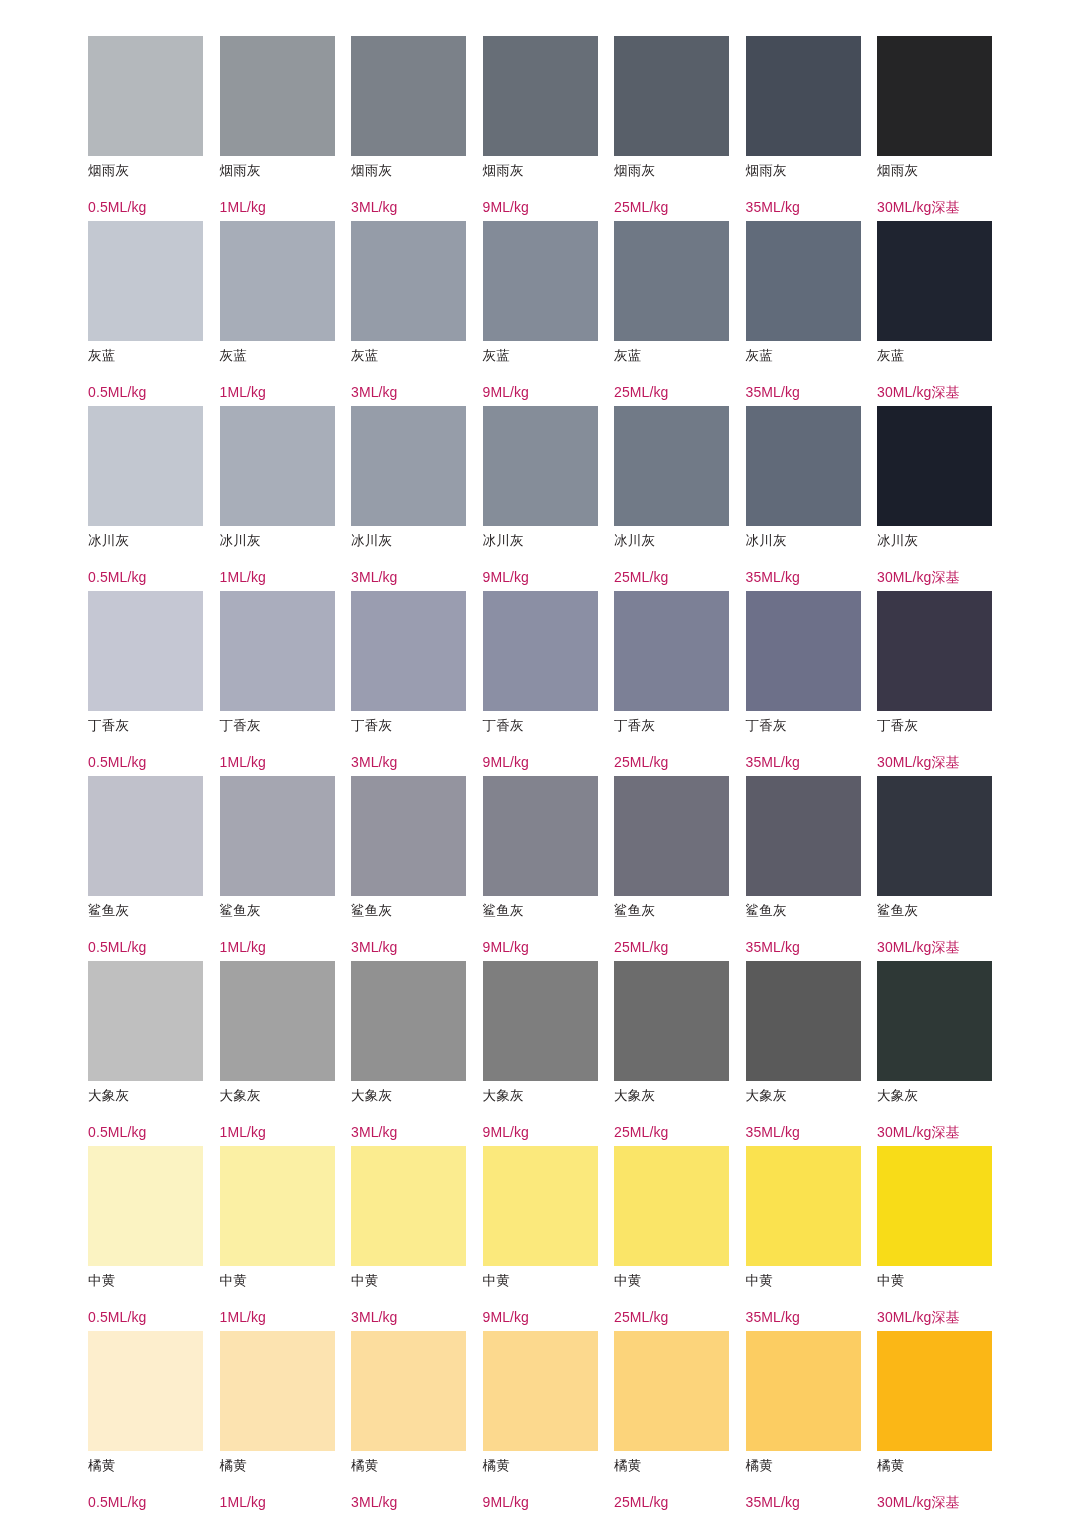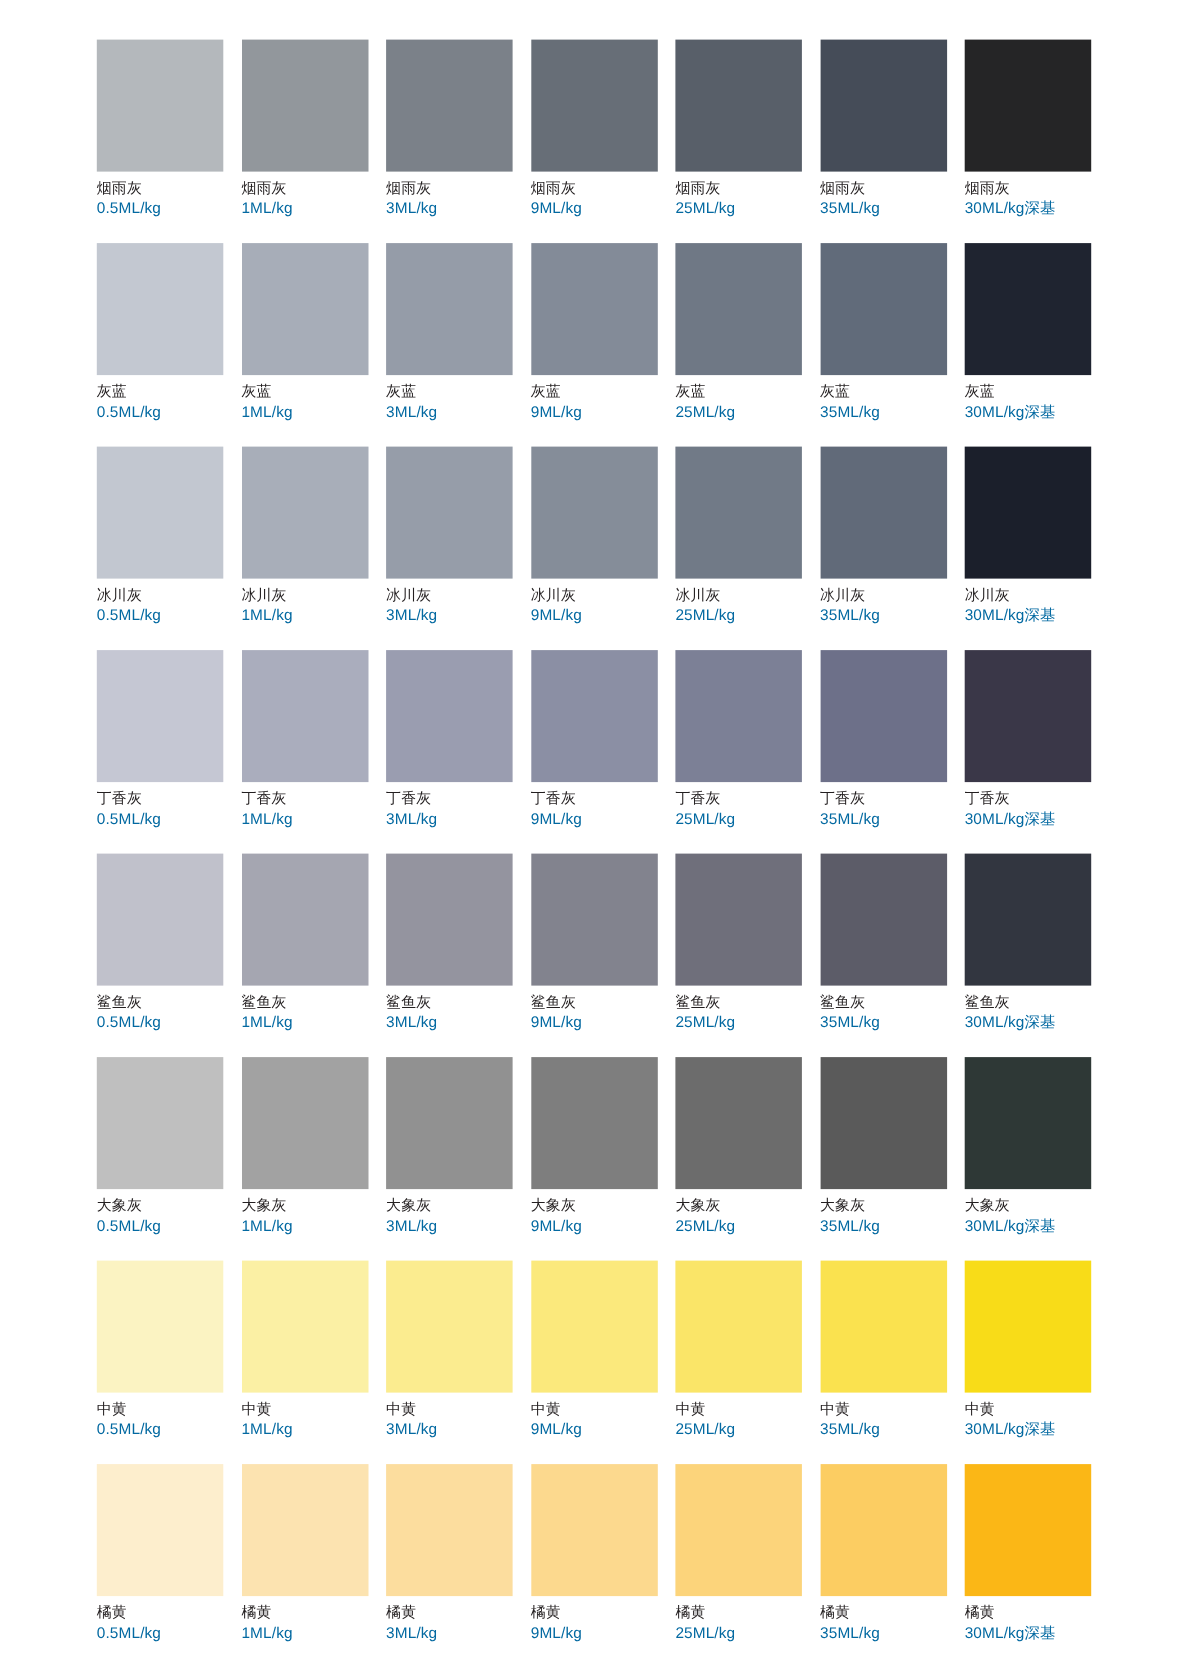--- a/index.html
+++ b/index.html
@@ -56,22 +56,22 @@
     display: block;
     font-size: 13.5px;
     letter-spacing: 0.2px;
     color: #231f20;
   }
 
   .cap-dose {
     display: block;
     font-size: 14px;
     letter-spacing: 0.1px;
-    color: #0369a1;
-    margin-top: 0;
+    color: #be185d;
+    margin-top: 18px;
   }
 </style>
 </head>
 <body>
 
 <div class="sheet">
   <div class="grid" id="swatch-grid">
       <div class="swatch-cell">
         <div class="chip" title="烟雨灰 0.5ML/kg #b4b8bc" style="background-color: rgb(180, 184, 188);"></div>
         <div class="caption">

